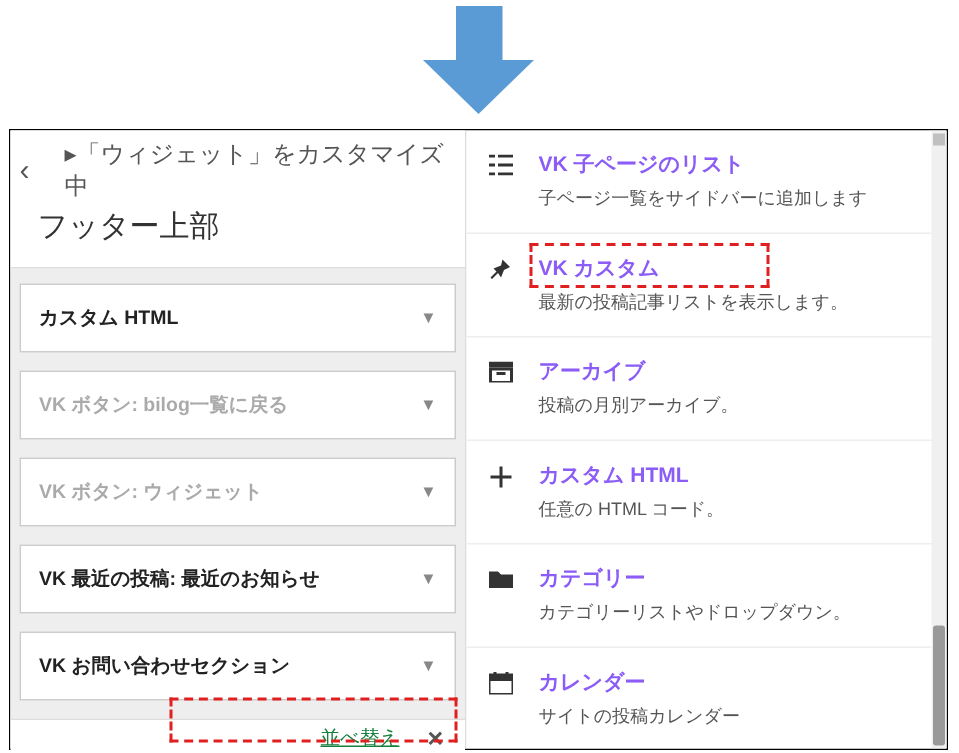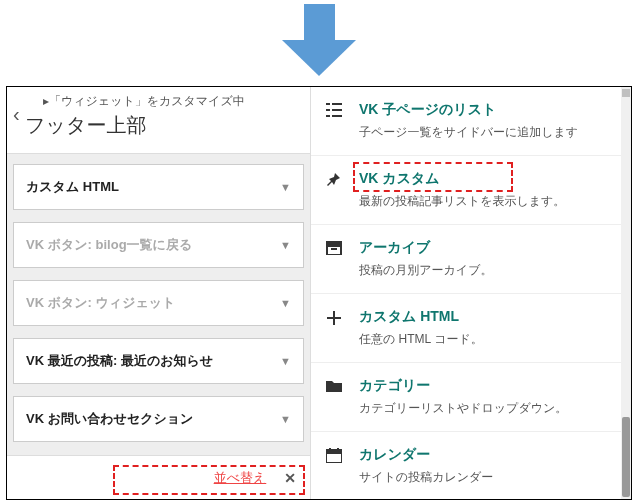--- a/index.html
+++ b/index.html
@@ -76,21 +76,21 @@
   }
   .back-chevron {
     position: absolute;
     left: 6px;
     top: 16px;
     font-size: 20px;
     color: #555;
     cursor: pointer;
   }
   .breadcrumb {
-    font-size: 12px;
+    font-size: 16px;
     color: #555;
     margin-left: 26px;
   }
   .page-title {
     font-size: 20px;
     color: #333;
     margin-left: 8px;
     margin-top: 2px;
   }
 
@@ -127,21 +127,21 @@
     border-top: 1px solid #ddd;
     height: 44px;
     display: flex;
     align-items: center;
     justify-content: flex-end;
     padding: 0 8px;
     gap: 12px;
     position: relative;
   }
   .reorder-link {
-    color: #ef4444;
+    color: #15803d;
     font-size: 13px;
     cursor: pointer;
     text-decoration: underline;
   }
   .add-widget-btn {
     display: flex;
     align-items: center;
     gap: 4px;
     font-size: 13px;
     color: #555;
@@ -202,21 +202,21 @@
     display: flex;
     justify-content: center;
     padding-top: 2px;
     color: #333;
     font-size: 16px;
   }
   .avail-item .txt { flex: 1; }
   .avail-item .title {
     font-size: 14px;
     font-weight: 600;
-    color: #0f766e;
+    color: #8b5cf6;
     margin-bottom: 4px;
   }
   .avail-item .desc {
     font-size: 12px;
     color: #555;
     line-height: 1.5;
   }
 
   
   .red-box {

